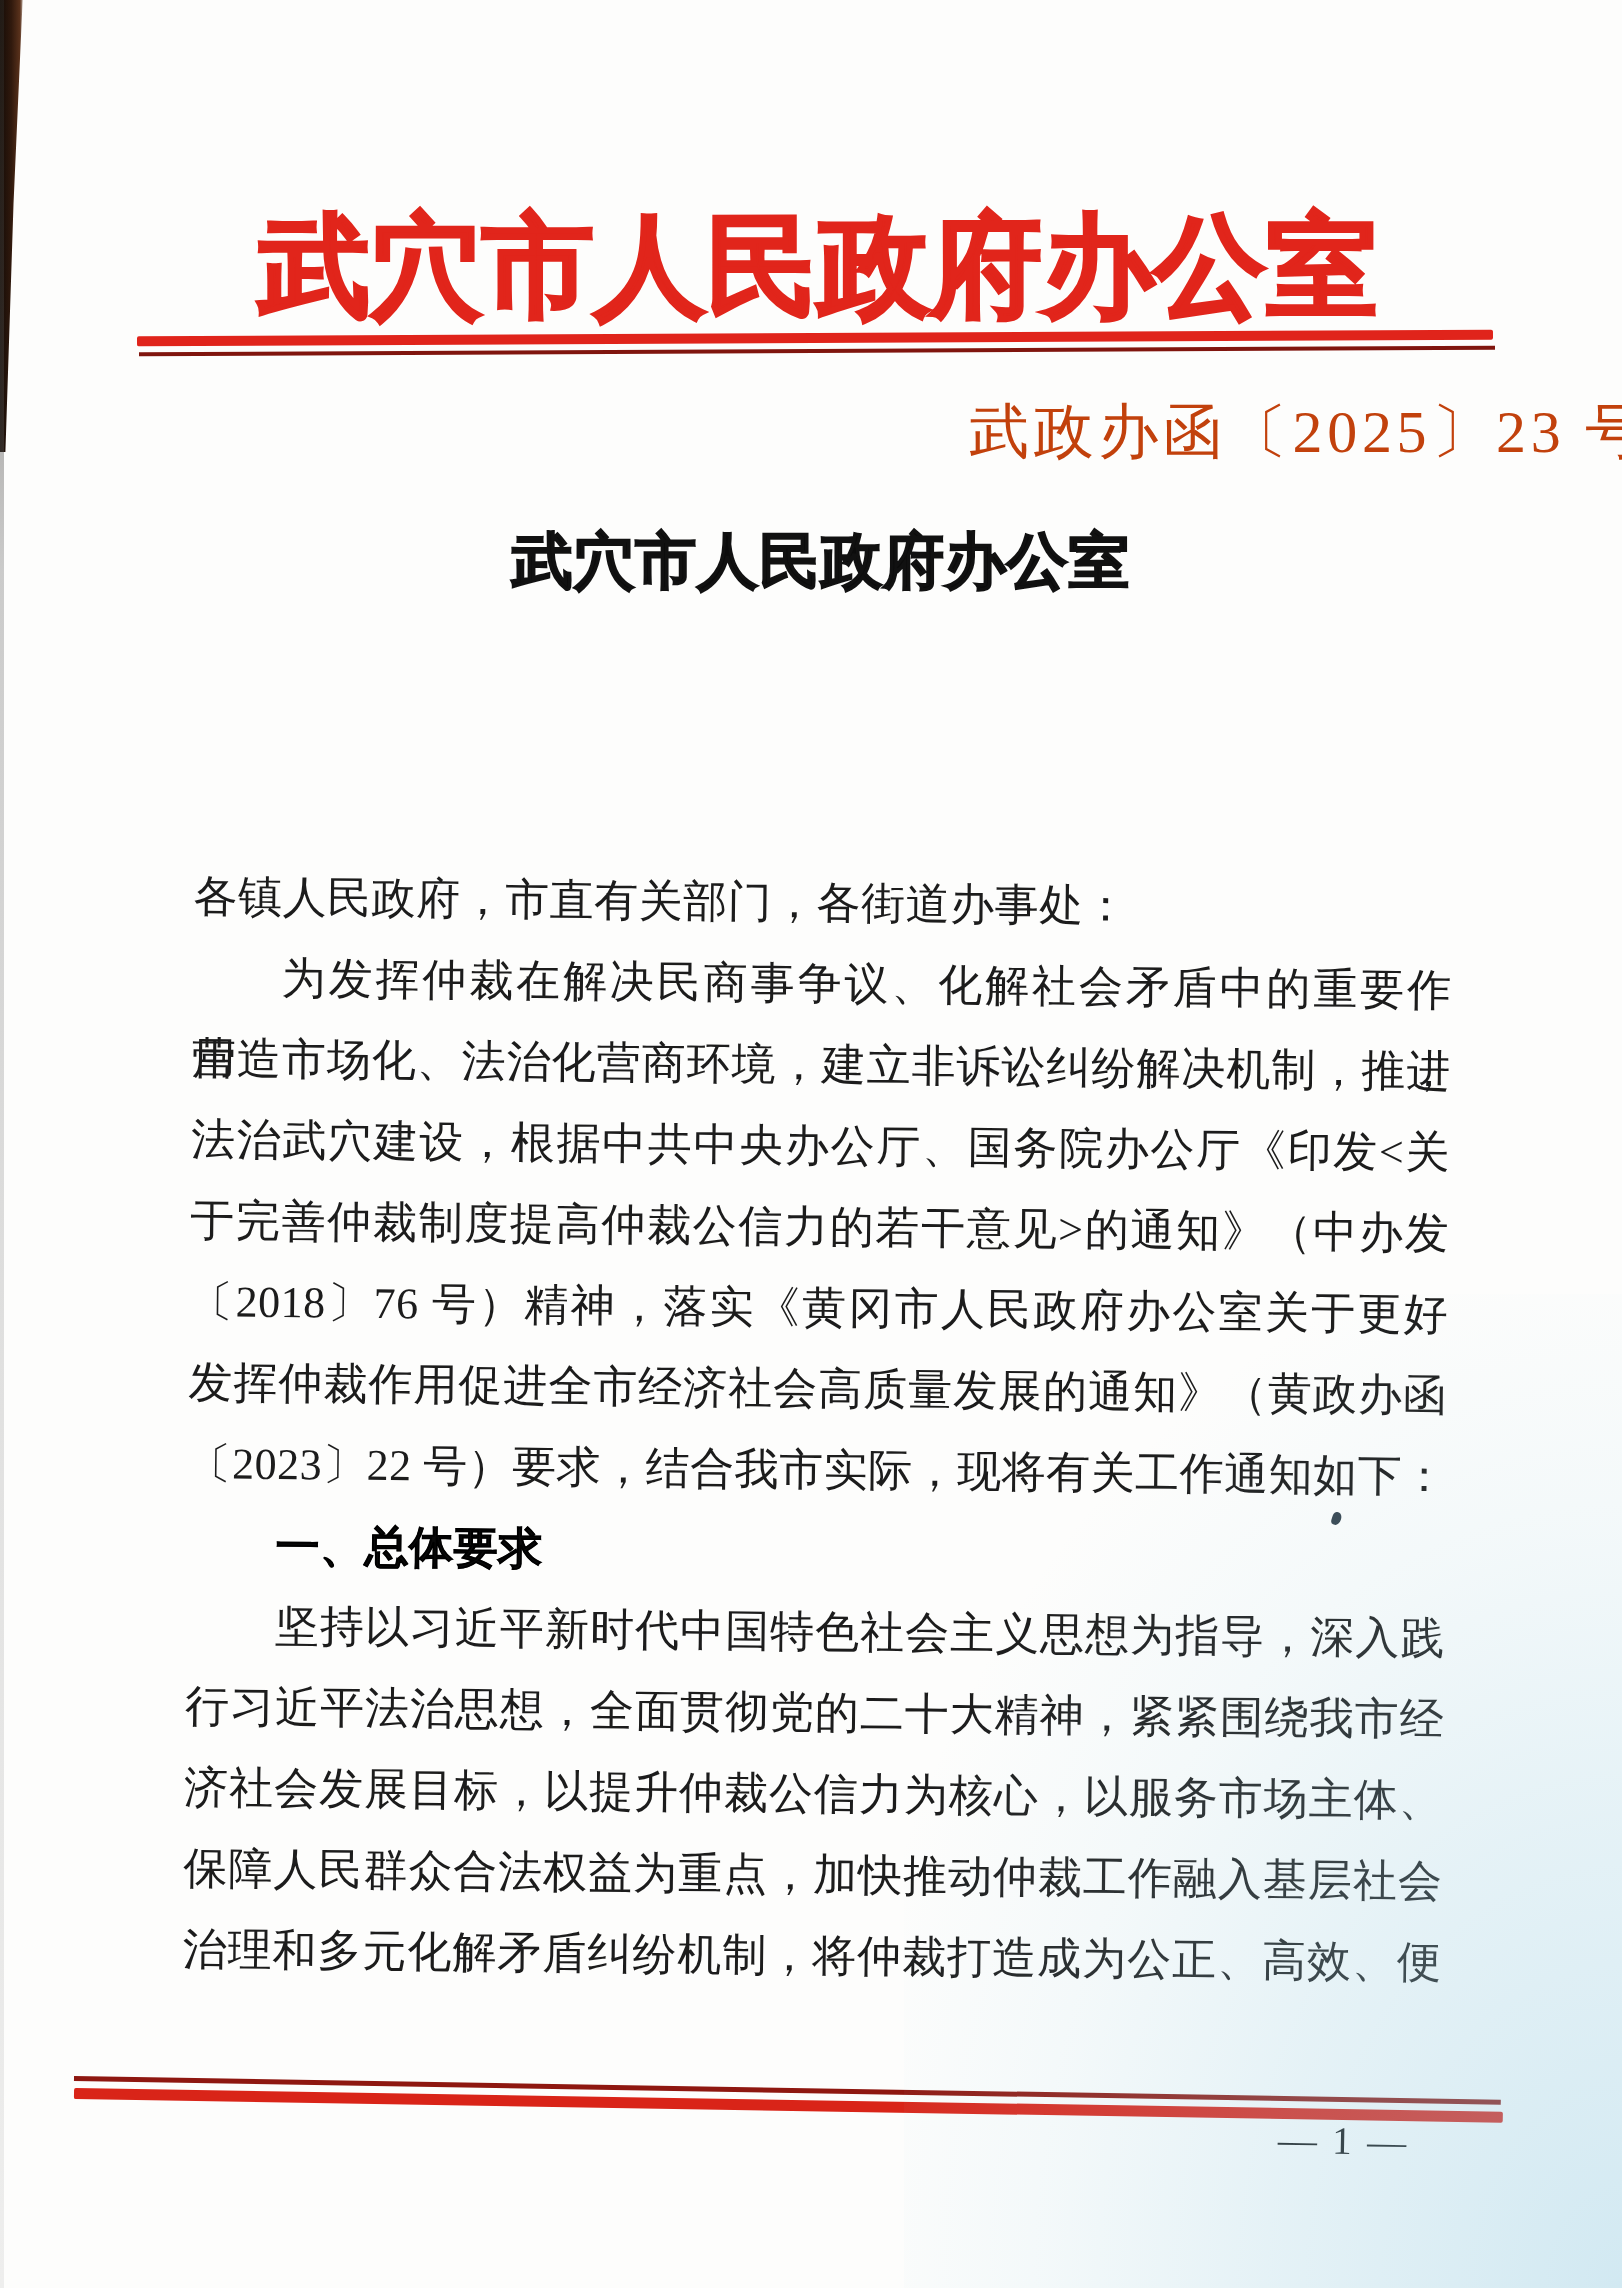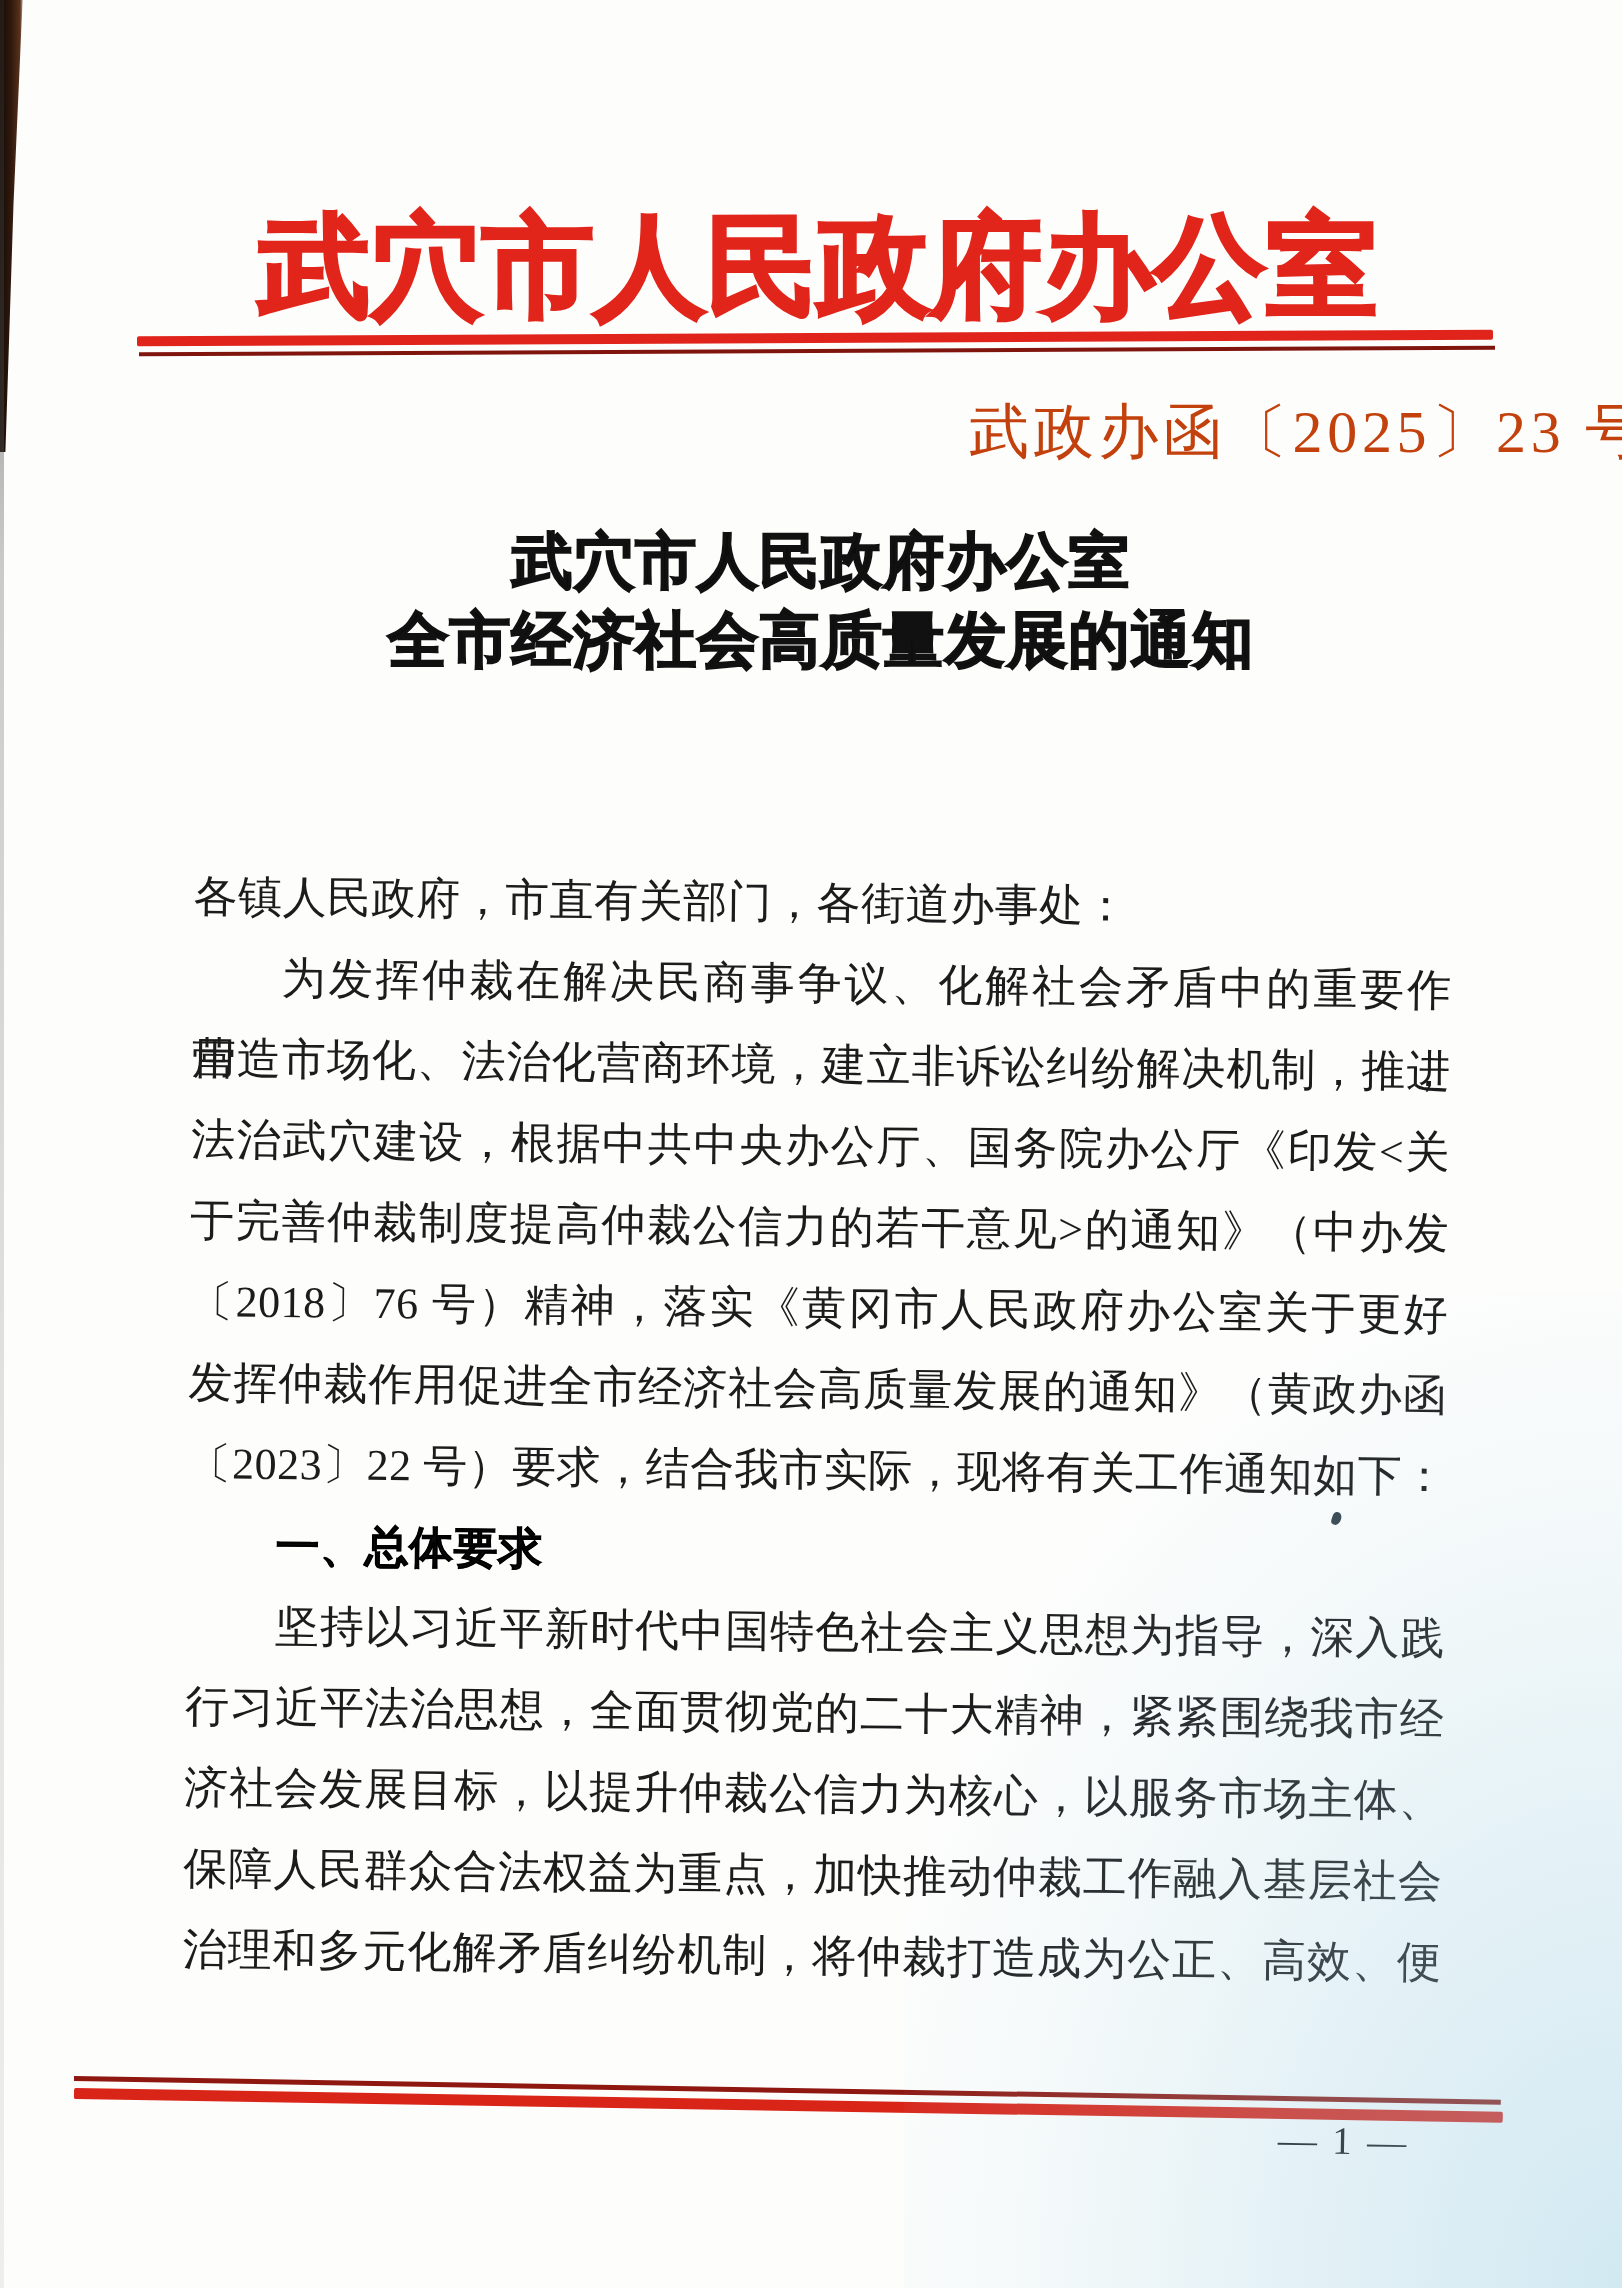--- a/index.html
+++ b/index.html
@@ -101,21 +101,20 @@
 
   <div class="letterhead">武穴市人民政府办公室</div>
 
   <div class="rule-thick"></div>
   <div class="rule-thin"></div>
 
   <div class="doc-number">武政办函〔2025〕23 号</div>
 
   <div class="doc-title">
     <div>武穴市人民政府办公室</div>
-    <div>全市经济社会高质量发展的通知</div>
   </div>
 
   <div class="body-block">
     <div class="line">各镇人民政府，市直有关部门，各街道办事处：</div>
     <div class="line indent stretch">为发挥仲裁在解决民商事争议、化解社会矛盾中的重要作用，</div>
     <div class="line stretch">营造市场化、法治化营商环境，建立非诉讼纠纷解决机制，推进</div>
     <div class="line stretch">法治武穴建设，根据中共中央办公厅、国务院办公厅《印发&lt;关</div>
     <div class="line stretch">于完善仲裁制度提高仲裁公信力的若干意见&gt;的通知》（中办发</div>
     <div class="line stretch">〔2018〕76 号）精神，落实《黄冈市人民政府办公室关于更好</div>
     <div class="line stretch">发挥仲裁作用促进全市经济社会高质量发展的通知》（黄政办函</div>

